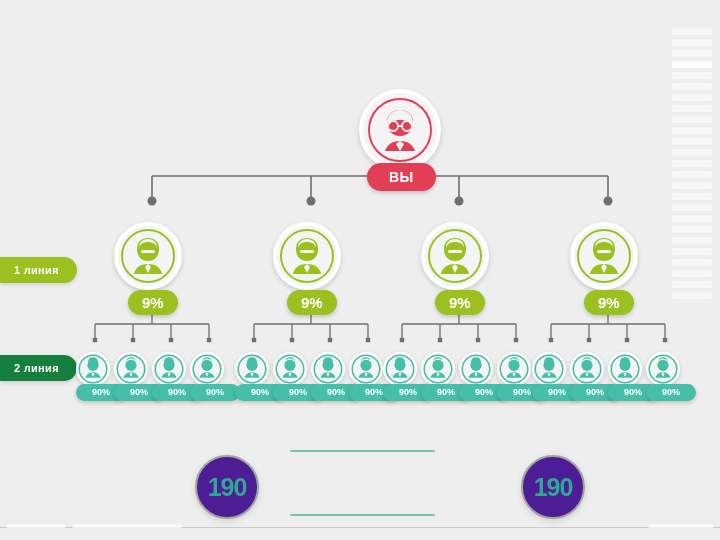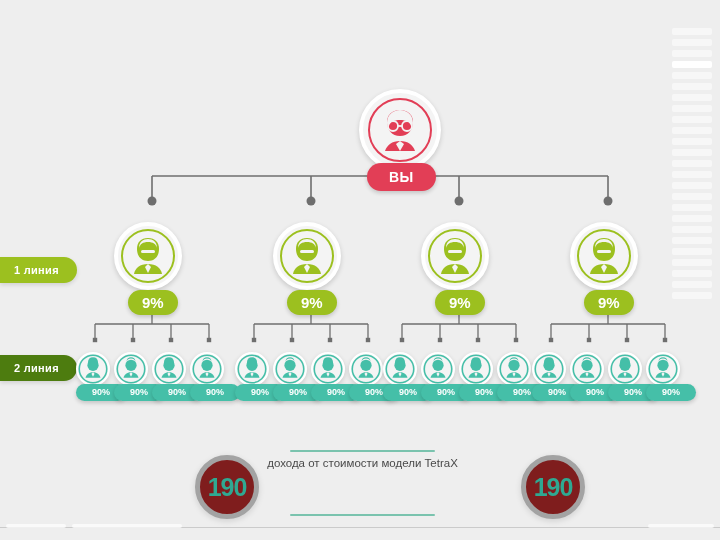--- a/index.html
+++ b/index.html
@@ -63,33 +63,33 @@
   
   .line-pill{
     position:absolute;left:0;
     color:#ffffff;font-size:11px;font-weight:bold;
     padding:7px 18px 7px 14px;
     border-top-right-radius:999px;border-bottom-right-radius:999px;
     box-shadow:0 2px 4px rgba(0,0,0,.12);
     letter-spacing:.3px;
   }
   .pill-green{background:#9cc01f;}
-  .pill-teal{background:#4d7c0f;}
+  .pill-teal{background:#15803d;}
 
   
   .caption{
     position:absolute;left:255px;top:455px;width:215px;
     text-align:center;color:#4a4a4a;font-size:11.5px;line-height:17px;
   }
   .caption .hl{color:#9cc01f;font-weight:bold;}
   .rule{position:absolute;height:2px;background:#7ac3ae;border-radius:2px;}
 
   .big-circle{
     position:absolute;width:64px;height:64px;border-radius:50%;
-    border:5px solid #a3a3a3;background:#7f1d1d;
+    border:2px solid #a3a3a3;background:#4c1d95;
     box-shadow:0 2px 6px rgba(0,0,0,.13);
     display:flex;align-items:center;justify-content:center;
     color:#2fa992;font-size:25px;font-weight:bold;letter-spacing:-1px;
     box-sizing:border-box;
   }
   .footer-rule{position:absolute;left:0;top:527px;width:720px;height:1px;background:rgba(160,160,160,.45);}
   .footer-tick{position:absolute;top:524px;height:4px;background:rgba(255,255,255,.7);border-radius:2px;}
 </style>
 </head>
 <body>
@@ -451,21 +451,20 @@
             <path d="M24 29c-7 0-11 4-12 9h24c-1-5-5-9-12-9z" fill="#45bfa8"></path>
             <path d="M24 29l-2.5 2.5 2.5 5 2.5-5L24 29z" fill="#f4f4f4"></path>
           </svg>
         </div>
         <div class="badge l2-badge" style="left: 0px; top: 32px; width: 38px;">90%</div>
       </div>
     </div>
 
   <div class="rule" style="left:290px;top:450px;width:145px;"></div>
   <div class="caption">
-    <div>дохода от стоимости модели TetraX</div>
   </div>
   <div class="rule" style="left:290px;top:514px;width:145px;"></div>
 
   <div class="big-circle" style="left:195px;top:455px;">190</div>
   <div class="big-circle" style="left:521px;top:455px;">190</div>
 
   <div class="footer-rule"></div>
   <div class="footer-tick" style="left:6px;width:60px;"></div>
   <div class="footer-tick" style="left:72px;width:110px;"></div>
   <div class="footer-tick" style="left:648px;width:66px;"></div>

